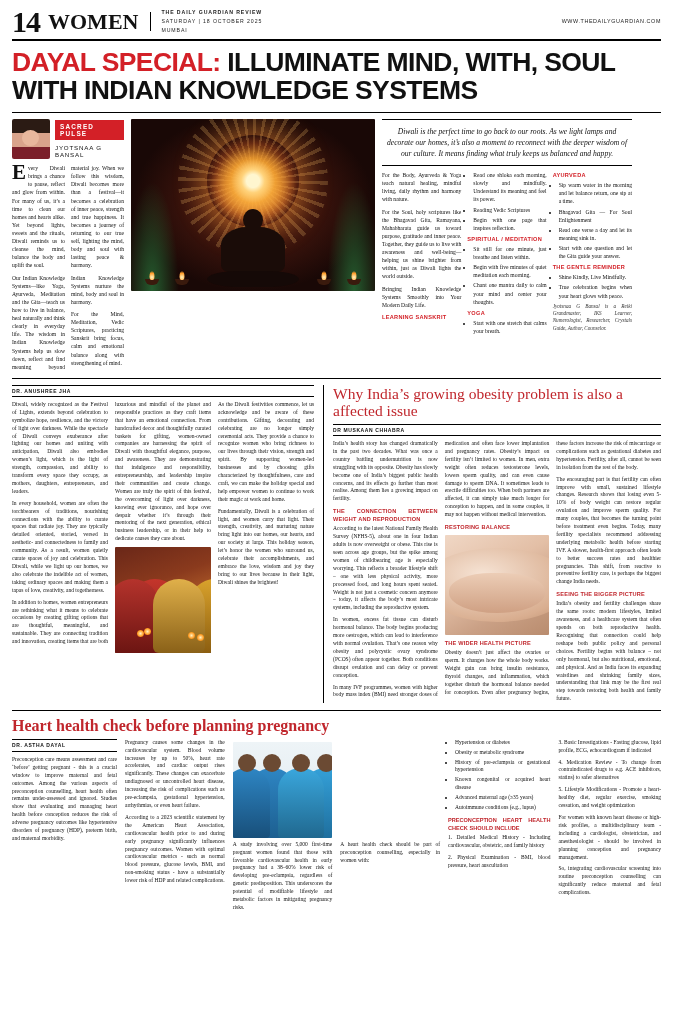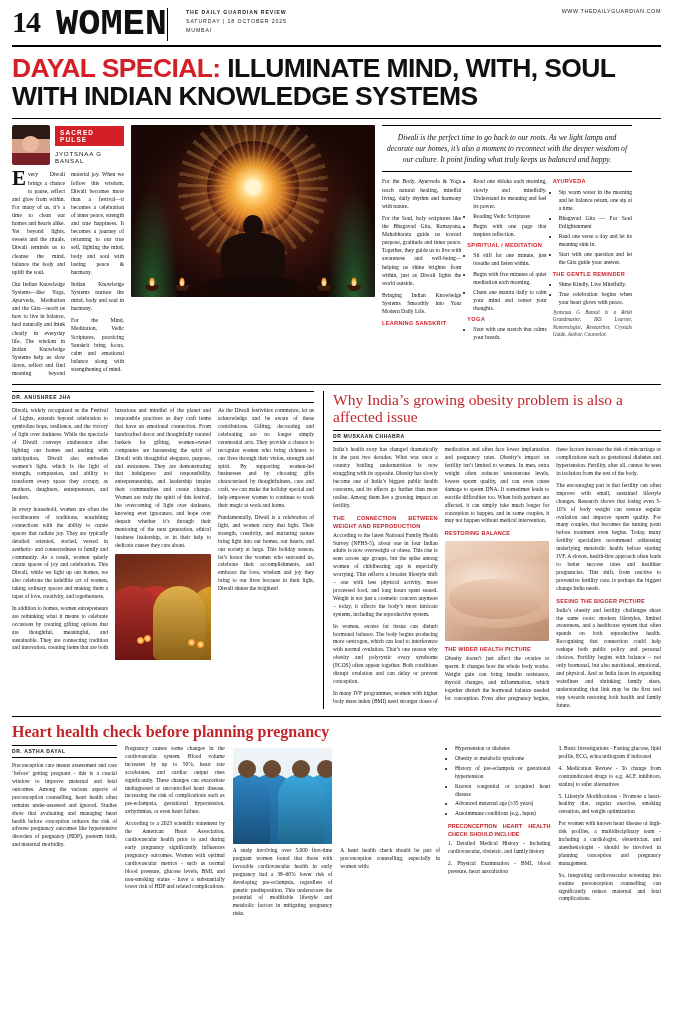--- a/index.html
+++ b/index.html
@@ -7,23 +7,23 @@
   body {
     width: 673px; height: 1024px;
     background: #ffffff;
     font-family: "Liberation Serif", serif;
     color: #111;
     overflow: hidden;
   }
   .page { width:673px; height:1024px; padding: 8px 12px 6px 12px; position:relative; }
 
   
-  .masthead { display:flex; align-items:flex-start; border-bottom:2px solid #000; padding-bottom:4px;gap:8px; }
+  .masthead { display:flex; align-items:center; border-bottom:2px solid #000; padding-bottom:4px; }
   .folio { font-family:"Liberation Serif", serif; font-size:30px; font-weight:700; letter-spacing:-1px; line-height:0.9; padding-right:8px; }
-  .sec-name { font-family:Liberation Mono, monospace; font-size:37px; font-weight:700; letter-spacing:0px; line-height:0.9; padding-right:0; border-right:1px solid #000;}
+  .sec-name { font-family:Liberation Serif, serif; font-size:22px; font-weight:700; letter-spacing:0px; line-height:0.9; padding-right:12px; border-right:1px solid #000;}
   .mast-meta { padding-left:10px; font-family:"Liberation Sans", sans-serif; font-size:5.2px; letter-spacing:0.9px; line-height:1.7; text-transform:uppercase; color:#222; }
   .mast-meta div:first-child { font-weight:700; }
   .mast-spacer { flex:1; }
   .mast-url { font-family:"Liberation Sans", sans-serif; font-size:5.4px; letter-spacing:0.6px; color:#222; padding-bottom:2px; }
 
   
   .headline-wrap { border-bottom:1.5px solid #000; padding:7px 0 8px 0; }
   .headline { font-family:"Liberation Sans", sans-serif; font-weight:700; font-size:26.5px; line-height:1.06; letter-spacing:-0.6px; color:#000; }
   .headline .hl-red { color:#d32027; }
   .headline .hl-blk { color:#111; }
@@ -185,21 +185,21 @@
           <div class="sil-base"></div>
         </div>
         <div class="diya d1"></div>
         <div class="diya d2"></div>
         <div class="diya d3"></div>
         <div class="diya d4"></div>
       </div>
     </div>
 
     <div class="col-quote">
-      <div class="pullquote">Diwali is the perfect time to go back to our roots. As we light lamps and decorate our homes, it’s also a moment to reconnect with the deeper wisdom of our culture. It point finding what truly keeps us balanced and happy.</div>
+      <div class="pullquote">Diwali is the perfect time to go back to our roots. As we light lamps and decorate our homes, it’s also a moment to reconnect with the deeper wisdom of our culture. It means finding what truly keeps us balanced and happy.</div>
       <div class="quote-body">
         <p>For the Body, Ayurveda &amp; Yoga teach natural healing, mindful living, daily rhythm and harmony with nature.</p>
         <p>For the Soul, holy scriptures like the Bhagavad Gita, Ramayana, Mahabharata guide us toward purpose, gratitude and inner peace. Together, they guide us to live with awareness and well-being—helping us shine brighter from within, just as Diwali lights the world outside.</p>
         <p>Bringing Indian Knowledge Systems Smoothly into Your Modern Daily Life.</p>
         <div class="sub-red">LEARNING SANSKRIT</div>
         <ul class="bullets">
           <li>Read one shloka each morning, slowly and mindfully. Understand its meaning and feel its power.</li>
           <li>Reading Vedic Scriptures</li>
           <li>Begin with one page that inspires reflection.</li>
         </ul>

